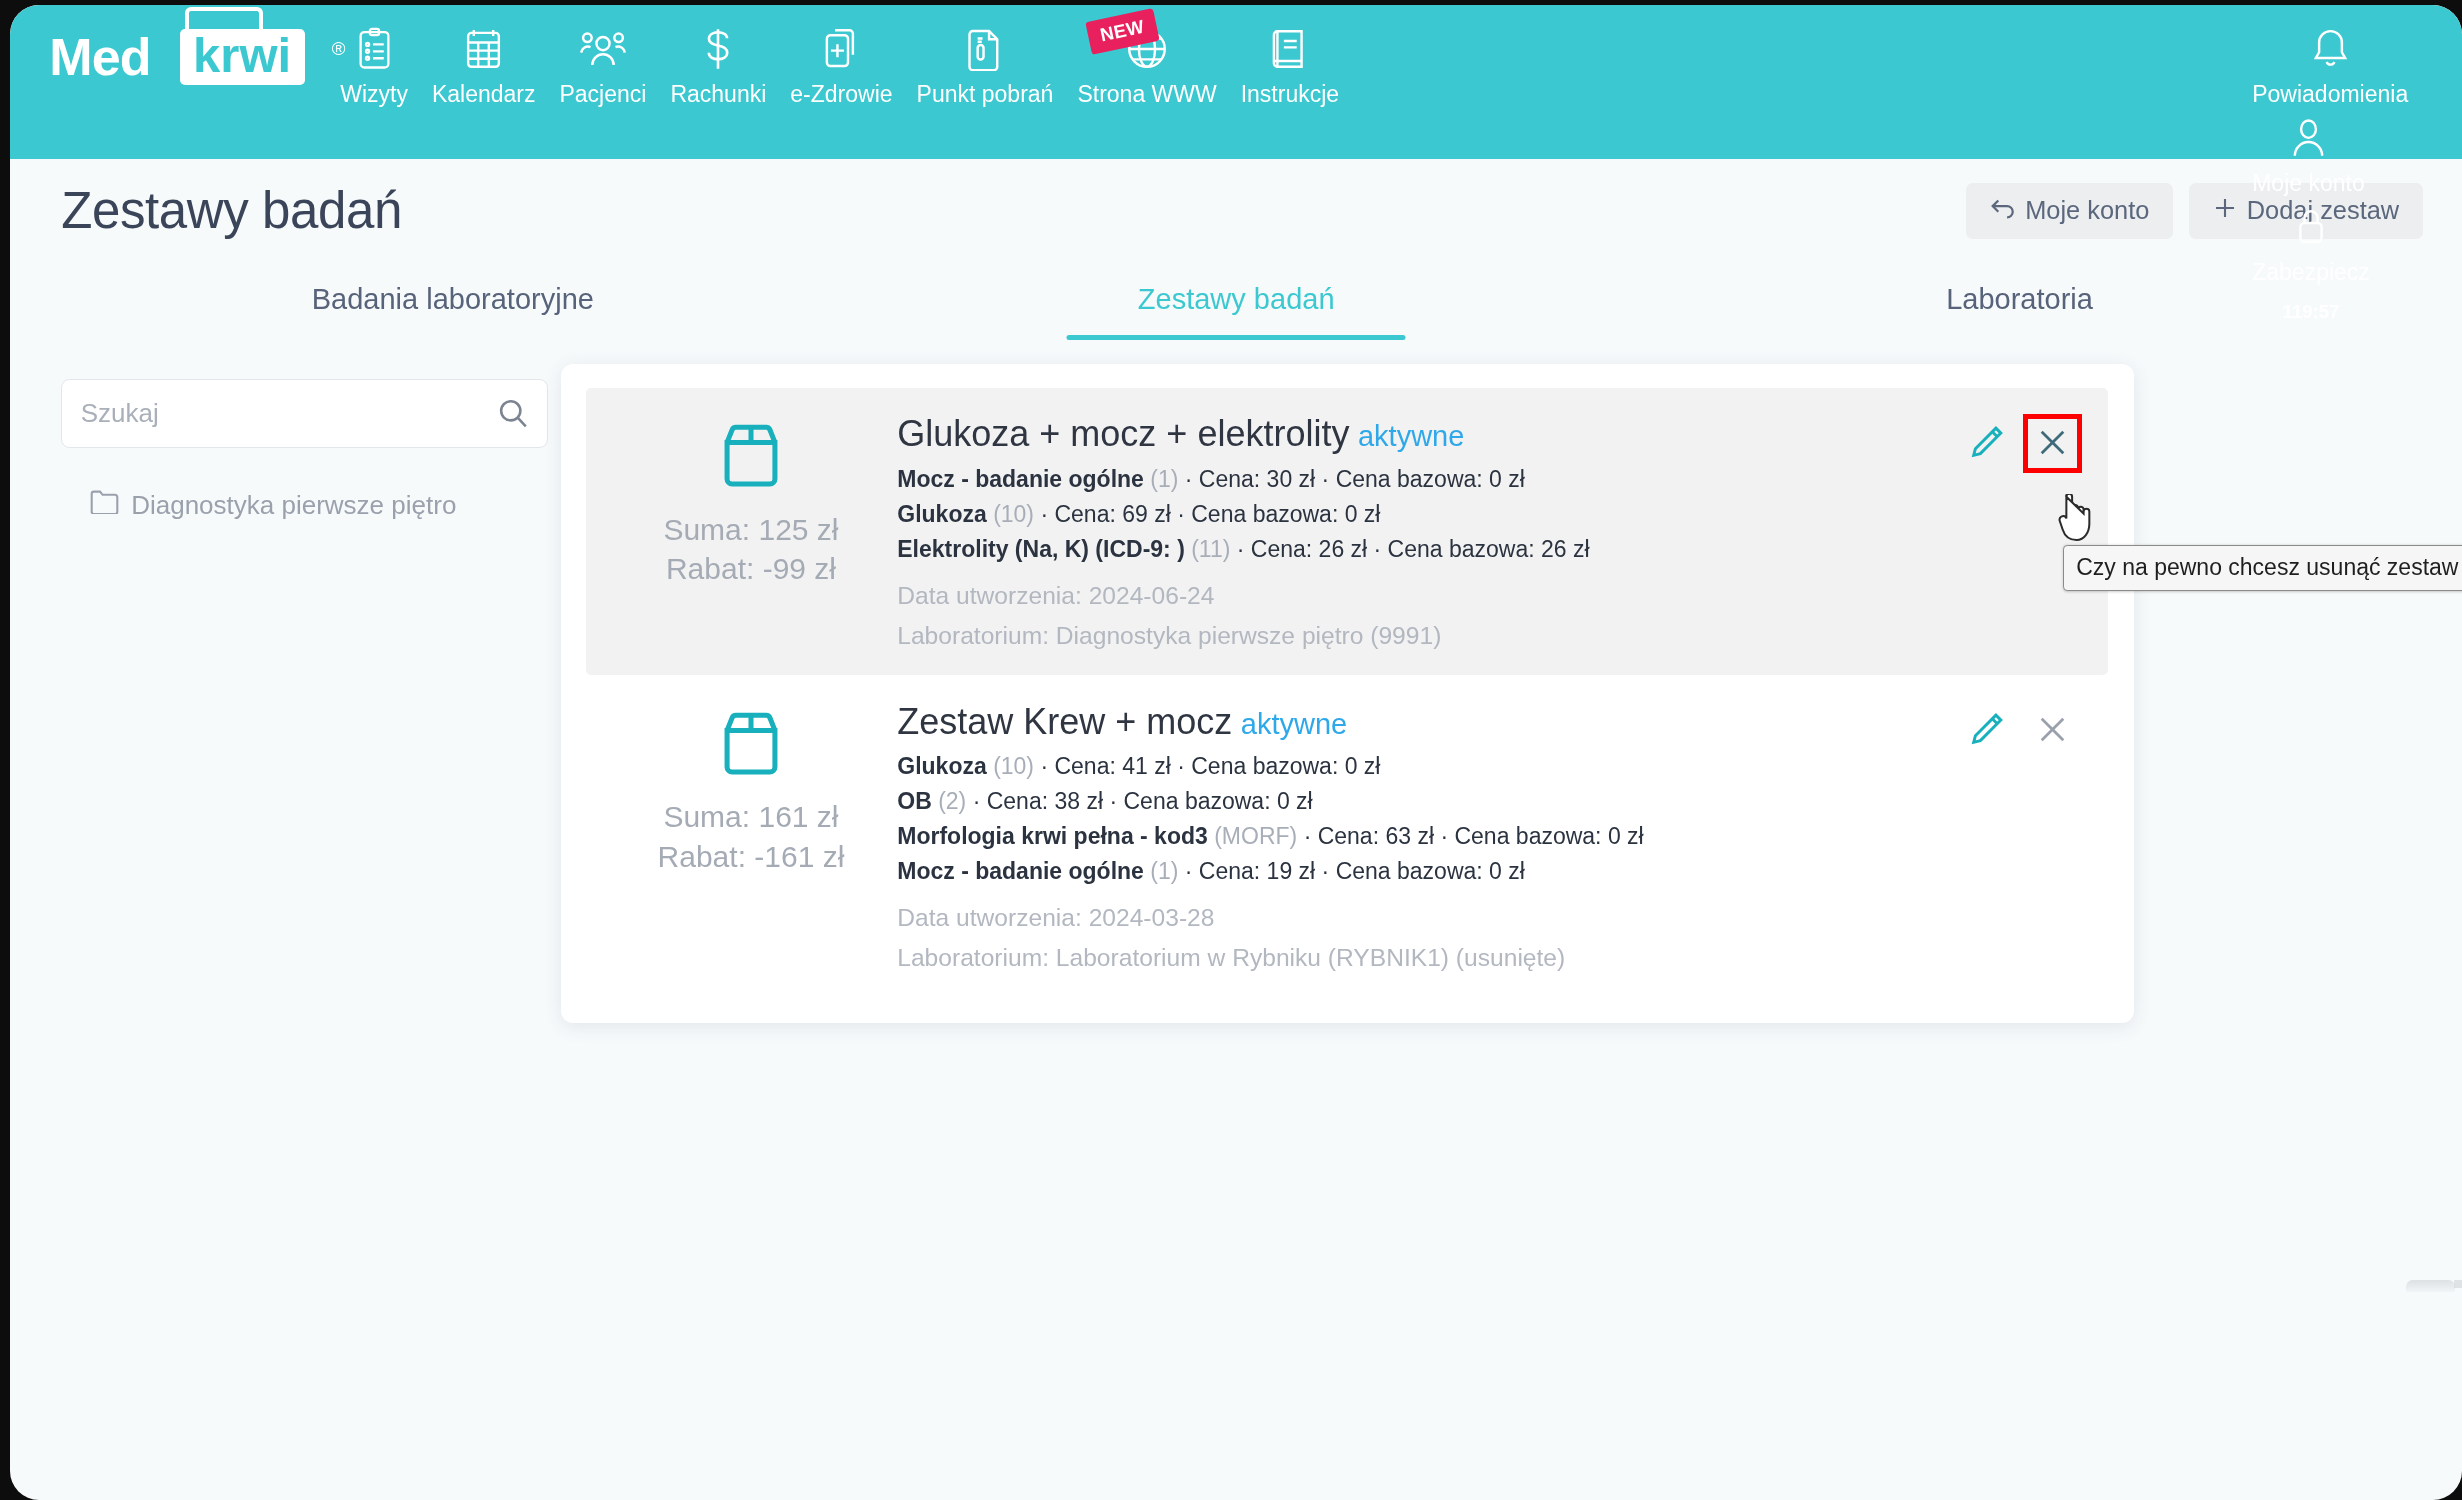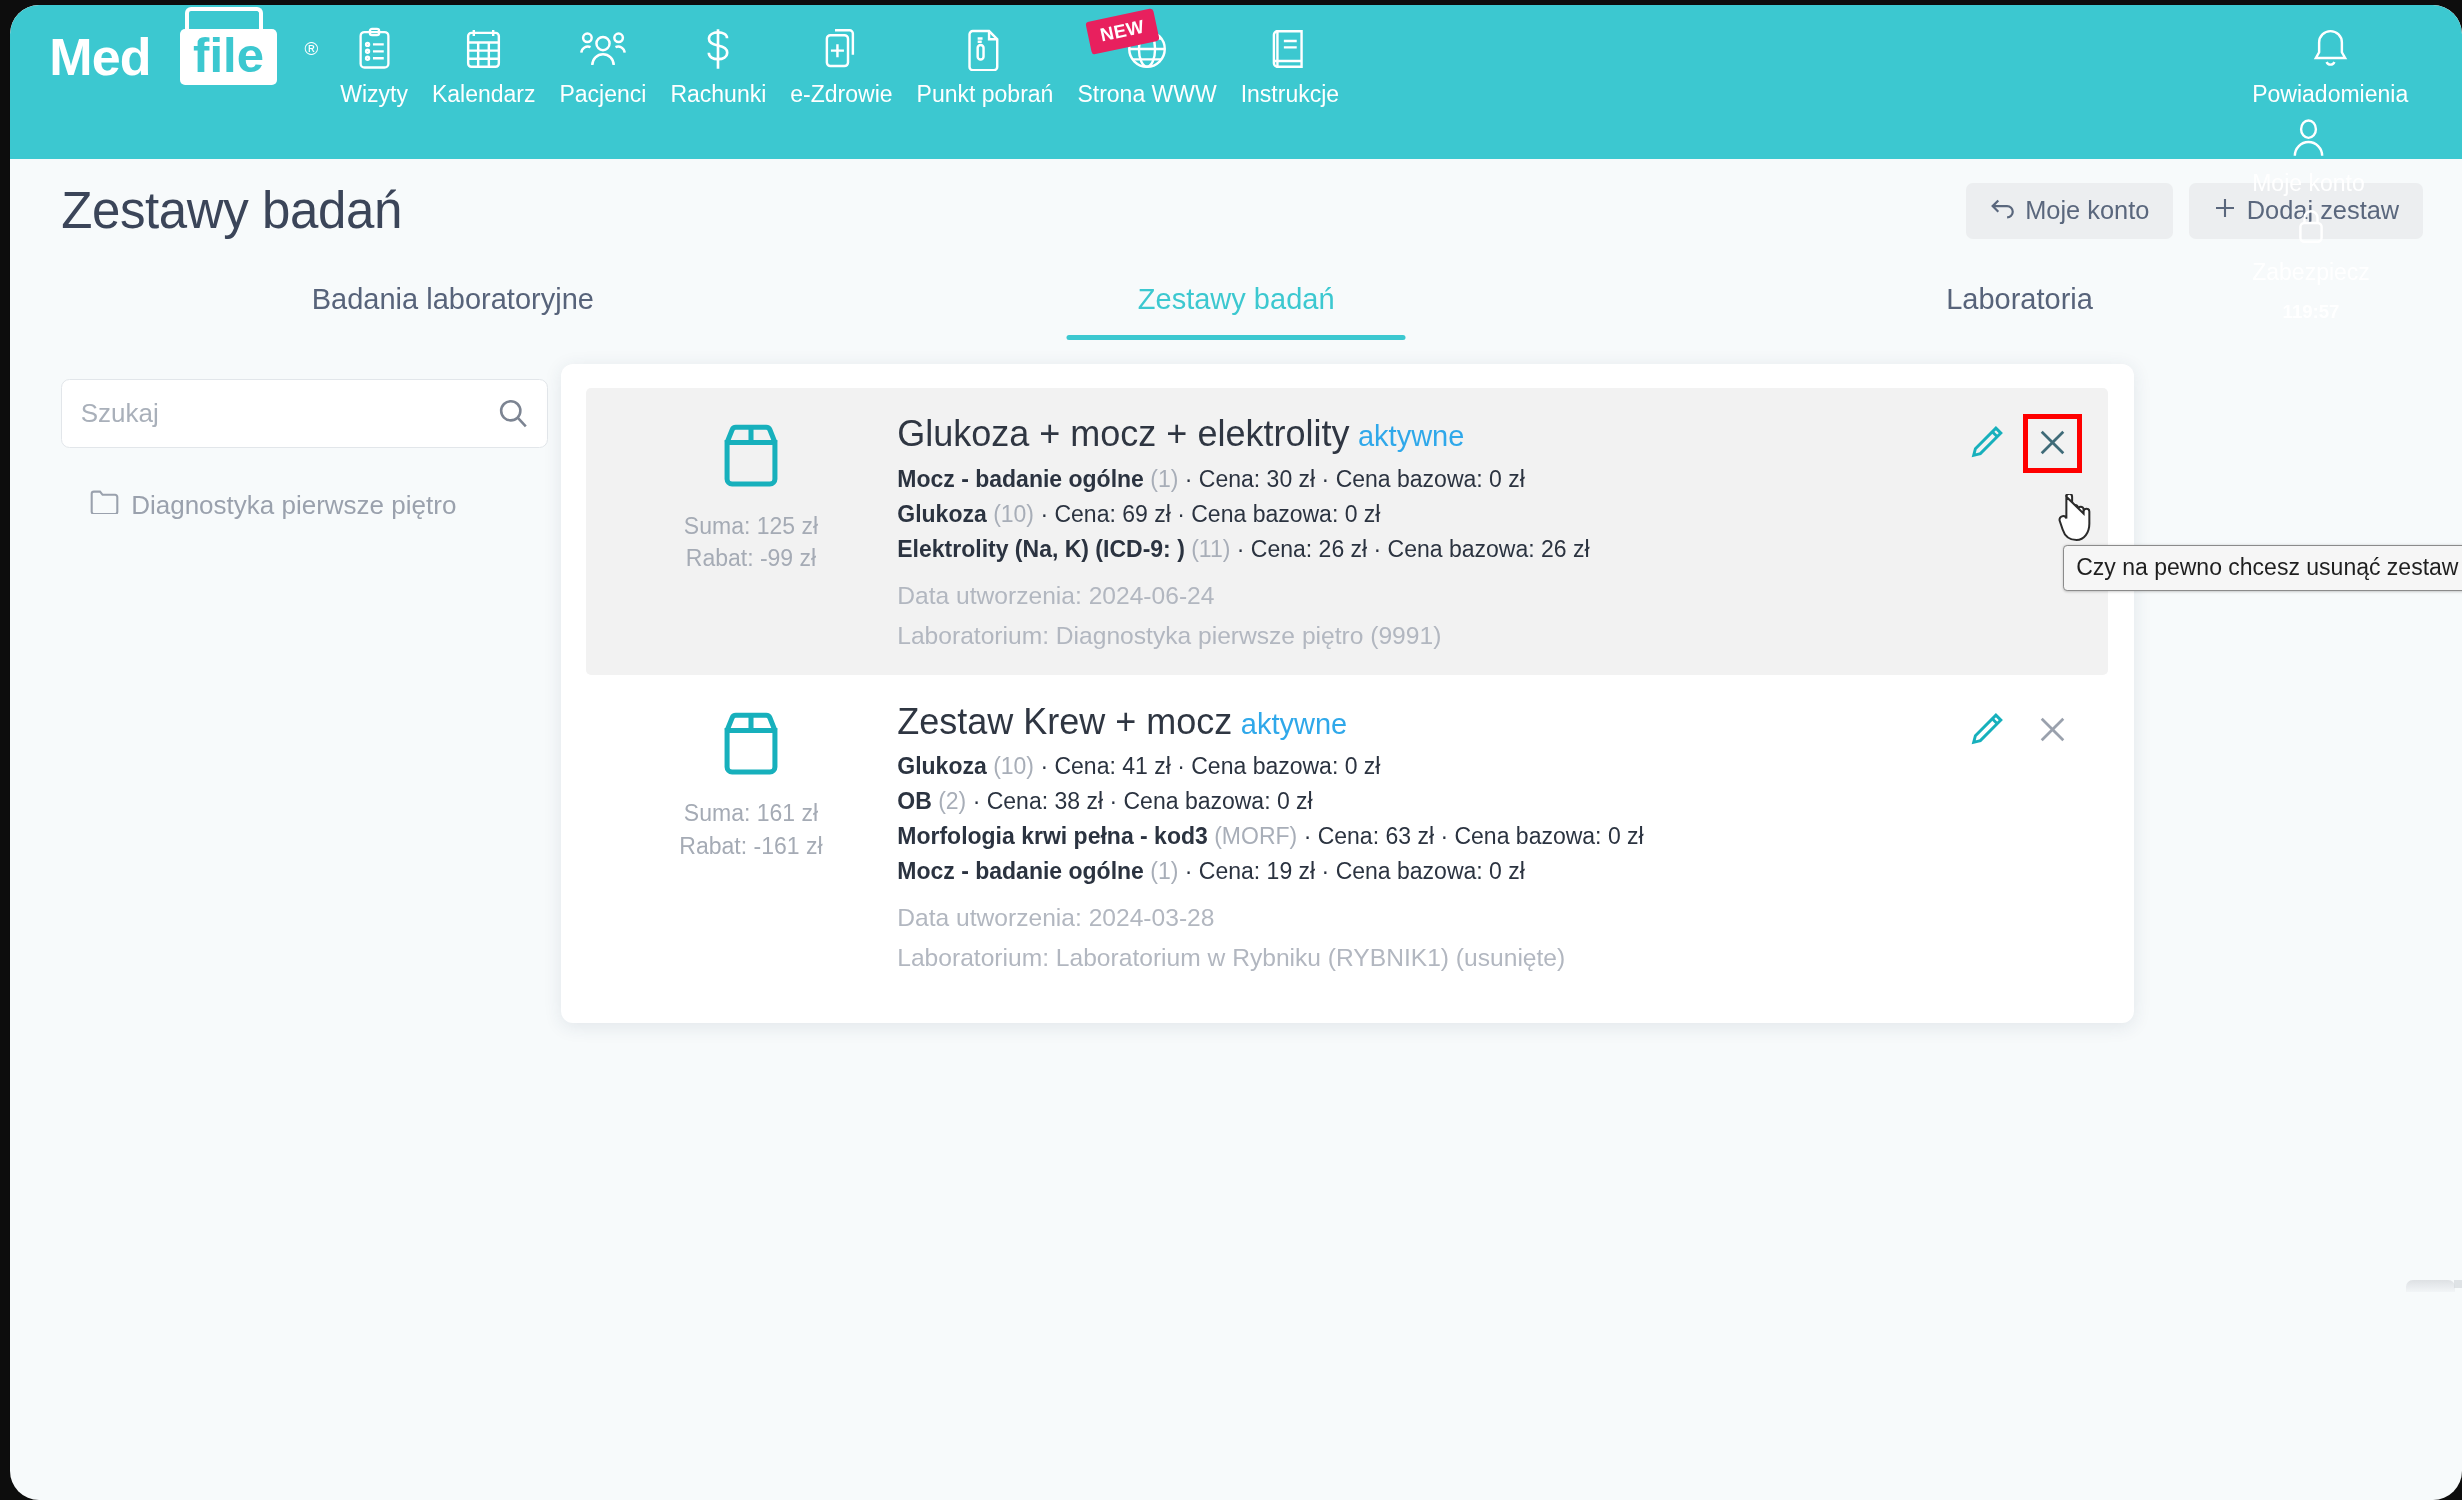--- a/index.html
+++ b/index.html
@@ -195,21 +195,21 @@
     position: relative;
   }
   .setrow.highlight { background: #f2f2f2; }
 
   .set-left {
     width: 279px; flex: 0 0 279px;
     display: flex; flex-direction: column; align-items: center;
     padding-top: 8.5px;
   }
   .set-left .money {
-    font-size: 23px; color: #a5abb5; margin-top: 5.1px;
+    font-size: 30px; color: #a5abb5; margin-top: 5.1px;
   }
   .set-left .money:first-of-type { margin-top: 20.3px; }
 
   .set-main { flex: 1; padding-left: 6.8px; }
   .set-title {
     font-size: 36px; color: #2f3642; font-weight: normal;
     margin-bottom: 6.8px;
   }
   .set-title .status { color: #2fa8ea; font-size: 29px; margin-left: 8.5px; }
   .test-line {
@@ -282,21 +282,21 @@
 <body>
 
 <div id="window">
 
   <div id="header">
 
     <div id="brand">
       <span class="brand-med">Med</span>
       <span class="brand-filebox">
         <span class="brand-lid"></span>
-        <span class="brand-file">file</span>
+        <span class="brand-file">krwi</span>
       </span>
       <span class="brand-reg">®</span>
     </div>
 
     <div id="nav-left">
 
       <a class="nav-item">
         <span class="nav-icon">
           <svg width="37" height="44" viewBox="0 0 24 28" fill="none" stroke="#fff" stroke-width="1.5">
             <rect x="3" y="3" width="18" height="23" rx="2.5"></rect>

